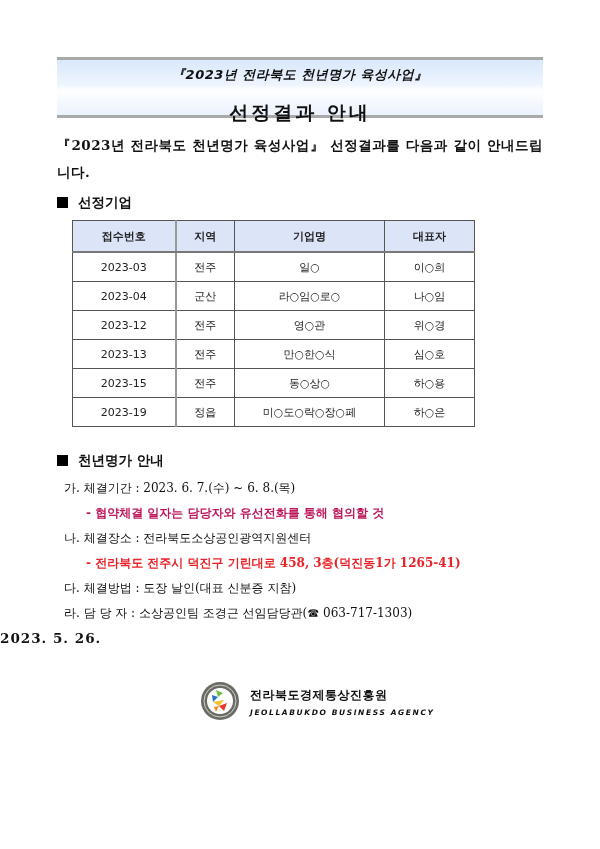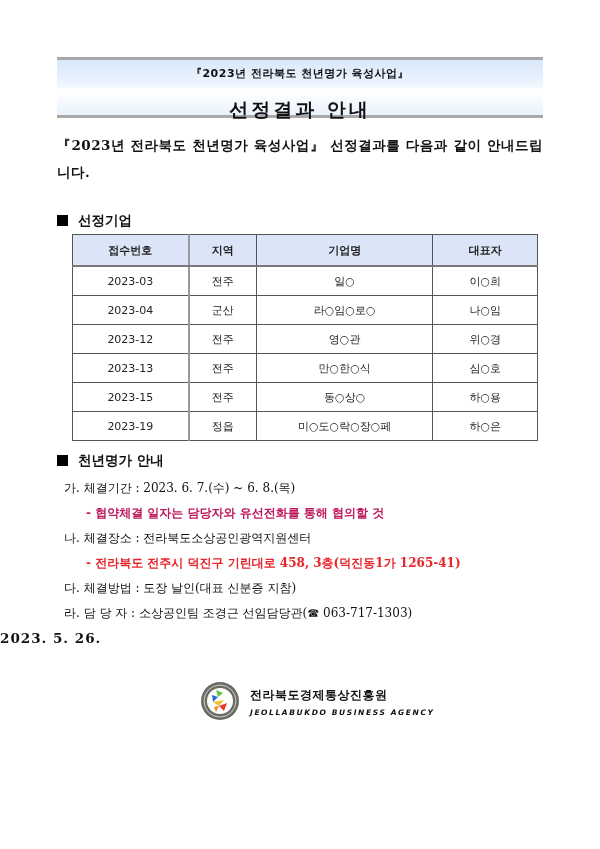--- a/index.html
+++ b/index.html
@@ -3,27 +3,27 @@
 <meta charset="utf-8">
 <style>
   html, body { margin: 0; padding: 0; background: #ffffff; }
   body { width: 600px; height: 849px; position: relative; overflow: hidden; font-family: "DejaVu Serif", "Liberation Serif", serif; color: #111; }
   .title-box {
     position: absolute; left: 57px; top: 57px; width: 486px; height: 61px;
     border-top: 3px solid #a9a9a9; border-bottom: 3px solid #a9a9a9;
     background: linear-gradient(to bottom, #d9e8fb 0%, #eef5fe 45%, #ffffff 55%, #eaf2fd 100%);
     text-align: center; box-sizing: border-box;
   }
-  .title-line1 { font-family: "DejaVu Sans", "Liberation Sans", sans-serif; font-size: 11px; font-weight: bold; margin-top: 6px; letter-spacing: 0.5px; }
+  .title-line1 { font-family: "DejaVu Sans", "Liberation Sans", sans-serif; font-size: 13px; font-weight: bold; margin-top: 6px; letter-spacing: 0.5px; font-style: italic; }
   .title-line2 { font-family: "DejaVu Sans", "Liberation Sans", sans-serif; font-size: 19px; font-weight: bold; margin-top: 16px; letter-spacing: 3px; }
   .intro { position: absolute; left: 57px; top: 132px; width: 486px; font-size: 13.5px; font-weight: bold; line-height: 27px; text-align: justify; letter-spacing: 0.5px; }
   .section-head { position: absolute; left: 57px; font-size: 13.5px; font-weight: bold; }
   .section-head .sq { display: inline-block; width: 11px; height: 11px; background: #000; margin-right: 10px; vertical-align: -1px; }
   table.companies {
-    position: absolute; left: 72px; top: 234px; width: 466px; border-collapse: collapse;
+    position: absolute; left: 72px; top: 220px; width: 403px; border-collapse: collapse;
     font-family: "DejaVu Sans", "Liberation Sans", sans-serif; font-size: 11px; color: #222;
   }
   table.companies th, table.companies td { border: 1px solid #555; height: 28px; padding: 0; text-align: center; }
   table.companies th { background: #dbe5f7; font-weight: bold; height: 30px; border-bottom: 2px solid #777; }
   table.companies td.c1, table.companies th.c1 { width: 116px; border-right: 2px solid #999; }
   table.companies td.c2, table.companies th.c2 { width: 67px; }
   table.companies td.c3, table.companies th.c3 { width: 178px; }
   table.companies td.c4, table.companies th.c4 { width: 105px; }
   .info { position: absolute; left: 64px; top: 476px; width: 490px; font-size: 12px; line-height: 25px; }
   .info .sub { padding-left: 22px; font-weight: bold; }
@@ -38,21 +38,21 @@
 </head>
 <body>
 
 <div class="title-box">
   <div class="title-line1">『2023년 전라북도 천년명가 육성사업』</div>
   <div class="title-line2">선정결과 안내</div>
 </div>
 
 <div class="intro">『2023년 전라북도 천년명가 육성사업』 선정결과를 다음과 같이 안내드립니다.</div>
 
-<div class="section-head" style="top:212px;">
+<div class="section-head" style="top:194px;">
   <span class="sq"></span><span>선정기업</span>
 </div>
 
 <table class="companies">
   <thead>
     <tr>
       <th class="c1">접수번호</th>
       <th class="c2">지역</th>
       <th class="c3">기업명</th>
       <th class="c4">대표자</th>

